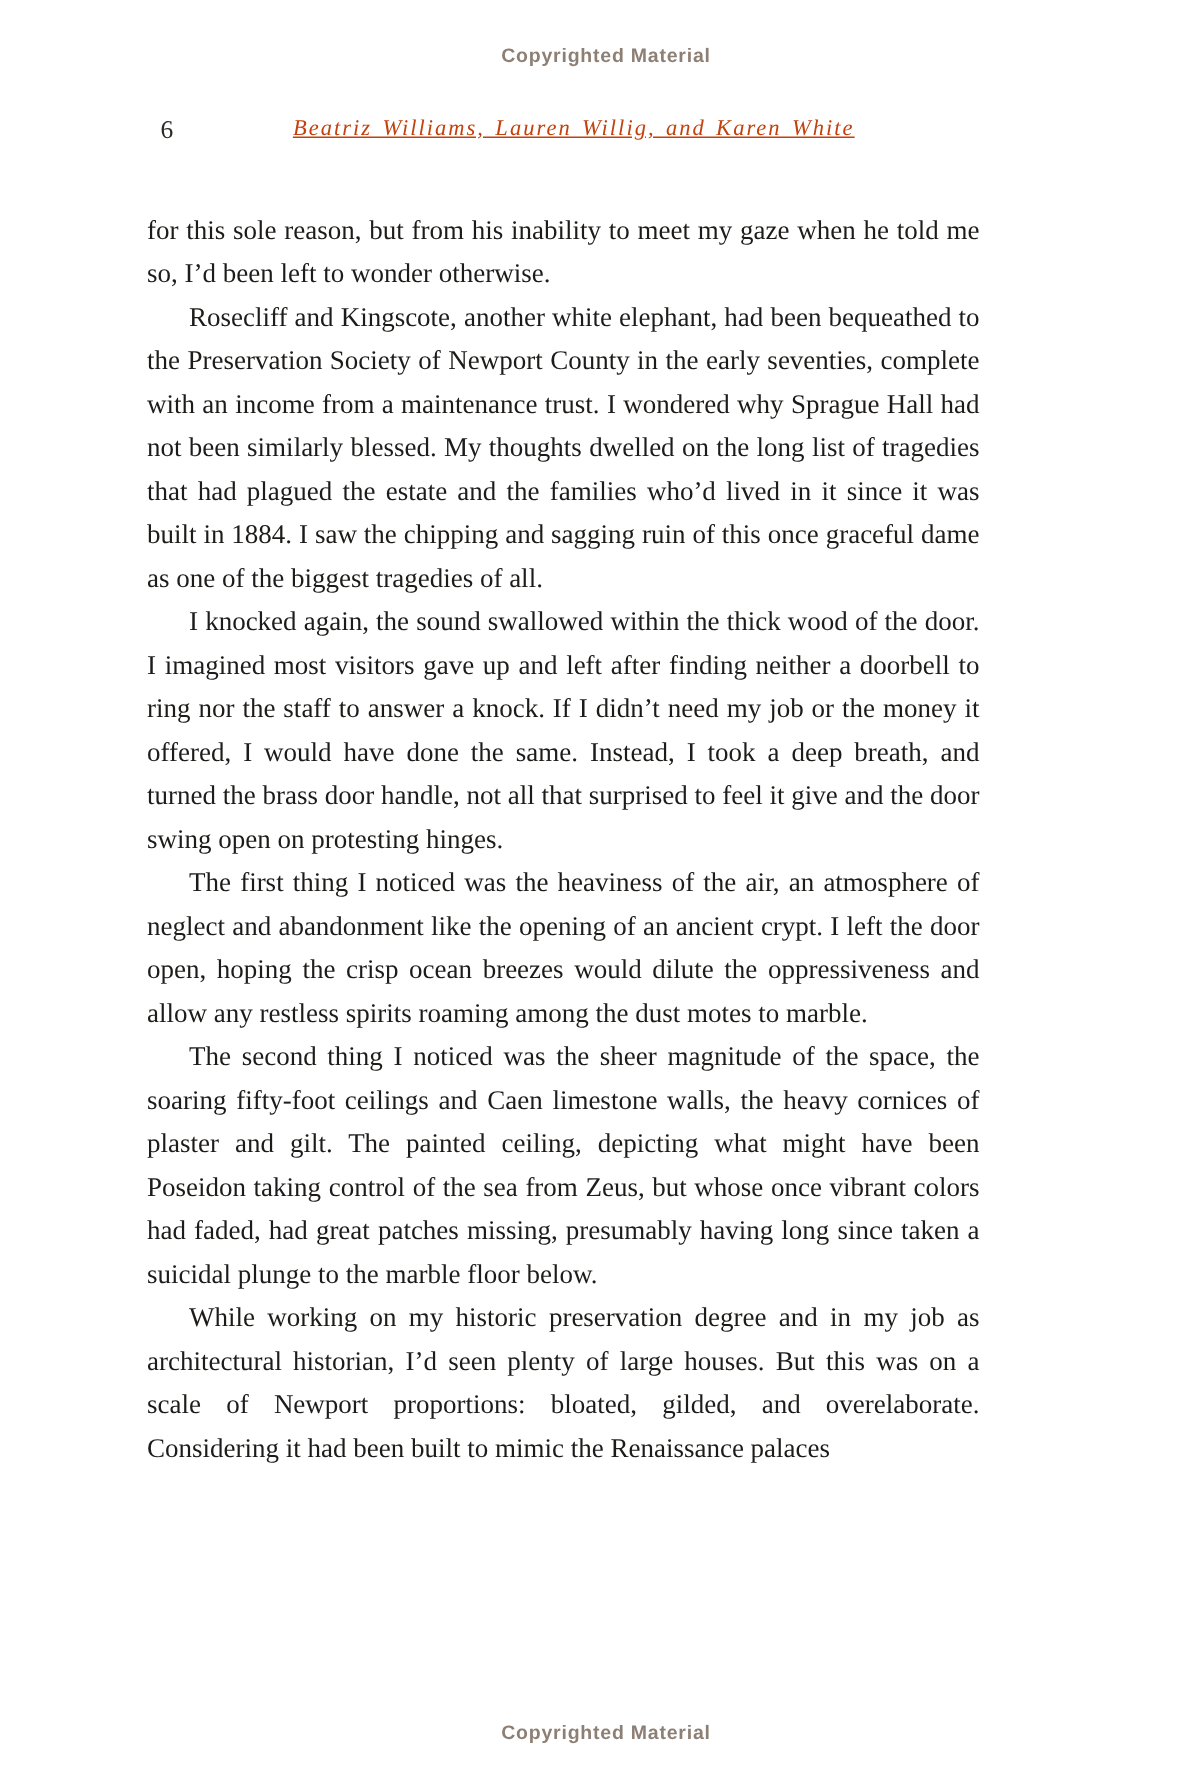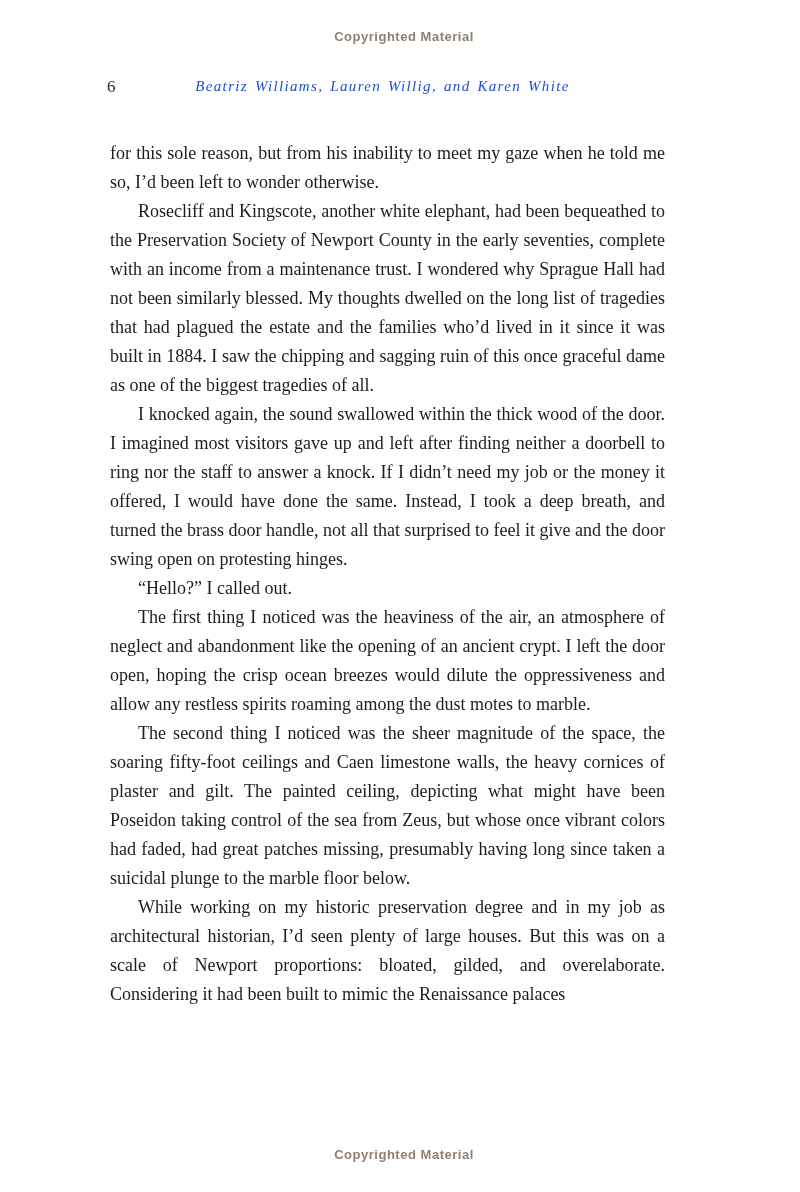--- a/index.html
+++ b/index.html
@@ -43,26 +43,27 @@
     font-size: 17px;
     font-style: normal;
     letter-spacing: 0;
     color: #2b2a27;
   }
   .head-title {
     font-size: 15px;
     font-style: italic;
     letter-spacing: 0.09em;
     word-spacing: 0.12em;
-    color: #1d4ed8;
+    color: #c2410c;
+    text-decoration: underline;
   }
   .body-text {
     position: absolute;
     top: 139px;
-    left: 110px;
+    left: 98px;
     width: 555px;
     font-size: 18px;
     line-height: 29px;
     text-align: justify;
     color: #1d1c1a;
   }
   .body-text p {
     margin: 0;
     padding: 0;
     text-indent: 28px;
@@ -80,21 +81,20 @@
 
   <div class="running-header">
     <span class="page-num">6</span>
     <span class="head-title">Beatriz Williams, Lauren Willig, and Karen White</span>
   </div>
 
   <div class="body-text">
     <p class="noindent">for this sole reason, but from his inability to meet my gaze when he told me so, I’d been left to wonder otherwise.</p>
     <p>Rosecliff and Kingscote, another white elephant, had been bequeathed to the Preservation Society of Newport County in the early seventies, complete with an income from a maintenance trust. I wondered why Sprague Hall had not been similarly blessed. My thoughts dwelled on the long list of tragedies that had plagued the estate and the families who’d lived in it since it was built in 1884. I saw the chipping and sagging ruin of this once graceful dame as one of the biggest tragedies of all.</p>
     <p>I knocked again, the sound swallowed within the thick wood of the door. I imagined most visitors gave up and left after finding neither a doorbell to ring nor the staff to answer a knock. If I didn’t need my job or the money it offered, I would have done the same. Instead, I took a deep breath, and turned the brass door handle, not all that surprised to feel it give and the door swing open on protesting hinges.</p>
-    <p>“Hello?” I called out.</p>
     <p>The first thing I noticed was the heaviness of the air, an atmosphere of neglect and abandonment like the opening of an ancient crypt. I left the door open, hoping the crisp ocean breezes would dilute the oppressiveness and allow any restless spirits roaming among the dust motes to marble.</p>
     <p>The second thing I noticed was the sheer magnitude of the space, the soaring fifty-foot ceilings and Caen limestone walls, the heavy cornices of plaster and gilt. The painted ceiling, depicting what might have been Poseidon taking control of the sea from Zeus, but whose once vibrant colors had faded, had great patches missing, presumably having long since taken a suicidal plunge to the marble floor below.</p>
     <p>While working on my historic preservation degree and in my job as architectural historian, I’d seen plenty of large houses. But this was on a scale of Newport proportions: bloated, gilded, and overelaborate. Considering it had been built to mimic the Renaissance palaces</p>
   </div>
 
   <div class="notice bottom">Copyrighted Material</div>
 
 </div>
 
 </body></html>

